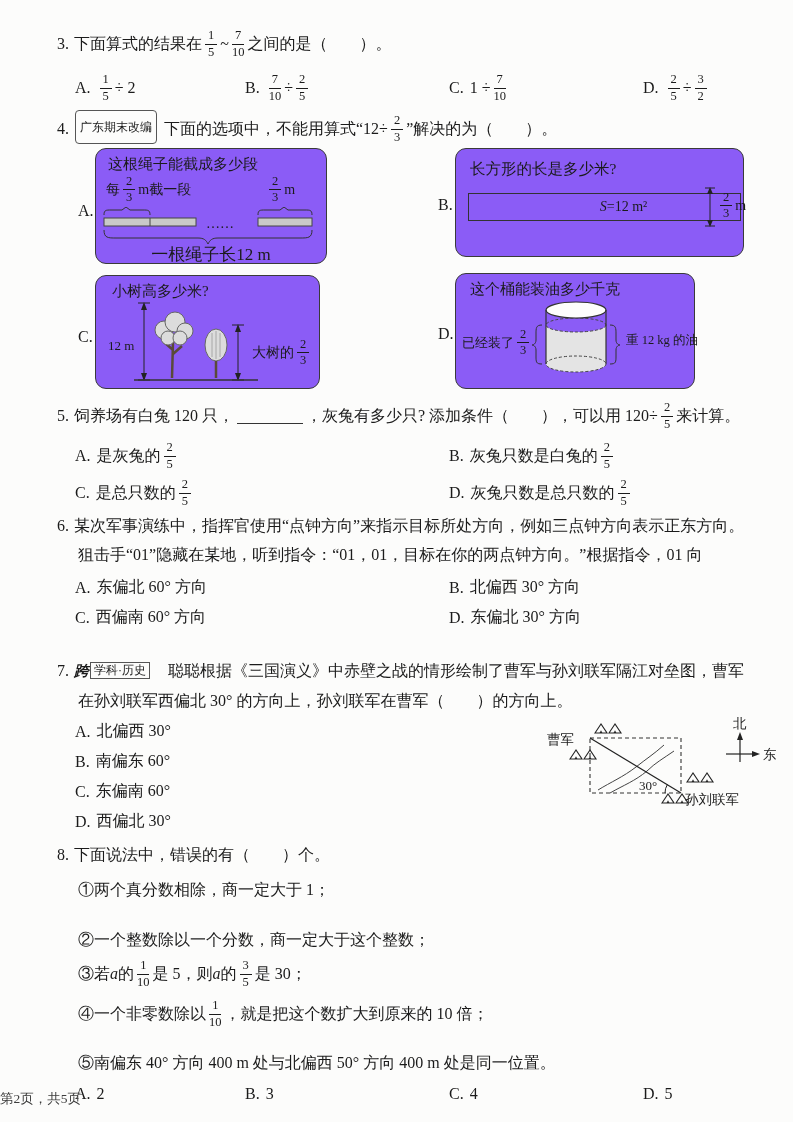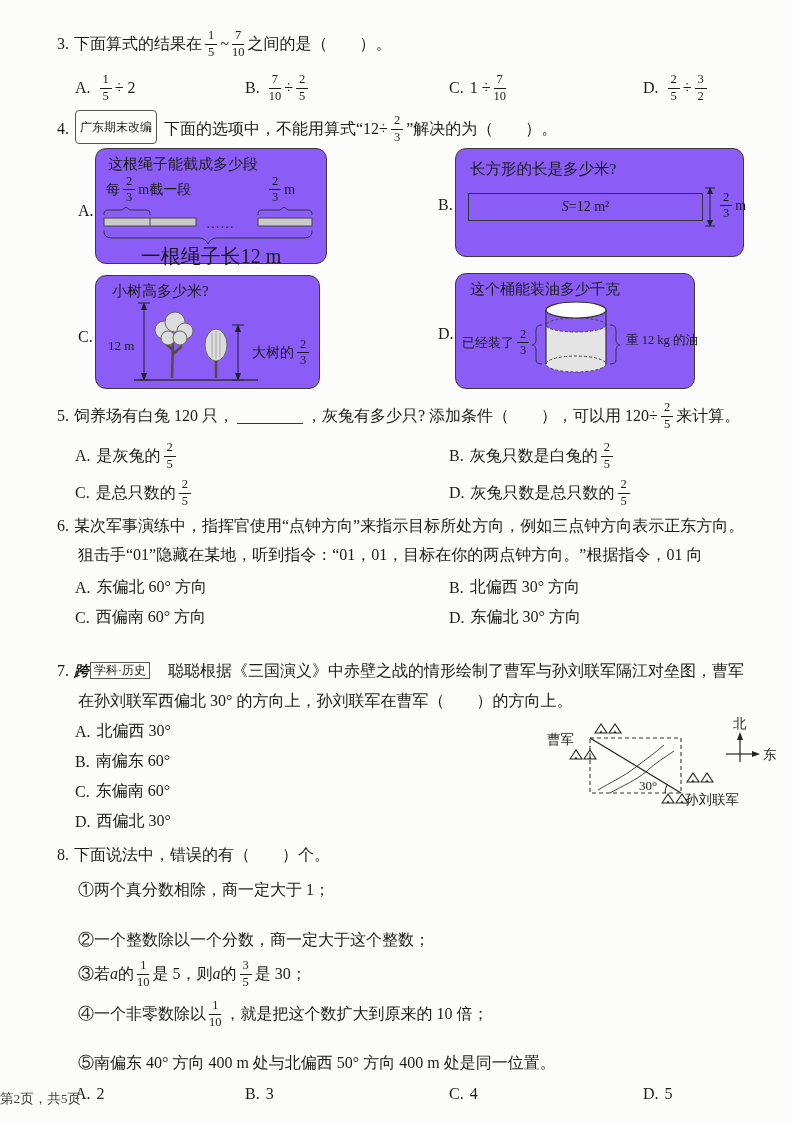--- a/index.html
+++ b/index.html
@@ -28,21 +28,21 @@
   .kua { font-weight:bold; font-style:italic; font-size:15px; margin-right:1px; }
   .badge7 { display:inline-block; border:1px solid #555; font-size:12px; line-height:15px;
             padding:0 3px; position:relative; top:-2px;
             font-family:"Liberation Sans","DejaVu Sans",sans-serif; }
   .blank { display:inline-block; width:66px; height:15px; border-bottom:1.2px solid #333; margin:0 3px; }
   .obox { position:absolute; border:1.5px solid #3a3a3a; border-radius:11px; background:#8b5cf6; }
   .obox-label { position:absolute; }
   .boxtitle { position:absolute; font-size:15px; white-space:nowrap; }
   .boxtext { position:absolute; display:inline-flex; align-items:center; white-space:nowrap; font-size:14px; }
   .ital { font-style:italic; font-family:"Liberation Serif",serif; }
-  .arearect { position:absolute; border:1.2px solid #333; text-align:center; font-size:14px; }
+  .arearect { position:absolute; border:1.2px solid #333; text-align:center; font-size:14px;padding-left:38px; }
   .footer { position:absolute; top:1090px; left:0; width:100%; text-align:left;
             font-size:13.5px; color:#3c3c3c; }
   svg text { font-family:"Liberation Serif","DejaVu Serif",serif; fill:#1b1b1b; }
 </style>
 </head>
 <body>
 
 <div class="page">
 
   <div class="q" style="top:22px">
@@ -136,21 +136,21 @@
       </div>
       <svg width="216" height="38" style="position:absolute;left:6px;top:58px">
         <path d="M2,8 C2,3 4,3 9,3 L20,3 L24,0 L28,3 L41,3 C46,3 48,3 48,8" fill="none" stroke="#333" stroke-width="1"></path>
         <rect x="2" y="11" width="92" height="8" fill="#c9c9c9" stroke="#444" stroke-width="1"></rect>
         <line x1="48" y1="11" x2="48" y2="19" stroke="#444" stroke-width="1"></line>
         <text x="104" y="21" font-size="14">……</text>
         <path d="M156,8 C156,3 158,3 163,3 L178,3 L182,0 L186,3 L203,3 C208,3 210,3 210,8" fill="none" stroke="#333" stroke-width="1"></path>
         <rect x="156" y="11" width="54" height="8" fill="#c9c9c9" stroke="#444" stroke-width="1"></rect>
         <path d="M2,23 C2,31 6,31 14,31 L96,31 C102,31 104,33 106,37 C108,33 110,31 116,31 L198,31 C206,31 210,31 210,23" fill="none" stroke="#333" stroke-width="1"></path>
       </svg>
-      <div class="boxtext" style="left:20px;top:94px;width:190px;justify-content:center;font-size:20px">一根绳子长12 m</div>
+      <div class="boxtext" style="left:20px;top:94px;width:190px;justify-content:center;font-size:17px">一根绳子长12 m</div>
     </div>
 
     <span class="obox-label" style="left:381px;top:86px">B.</span>
     <div class="obox" style="left:398px;top:38px;width:287px;height:107px">
       <div class="boxtitle" style="left:14px;top:10px;font-size:15.5px">长方形的长是多少米?</div>
       <div class="arearect" style="left:12px;top:44px;width:233px;height:26px;line-height:26px">
         <span class="ital">S</span><span>=12 m²</span>
       </div>
       <svg width="12" height="40" style="position:absolute;left:248px;top:38px">
         <line x1="6" y1="3" x2="6" y2="37" stroke="#222" stroke-width="1"></line>

